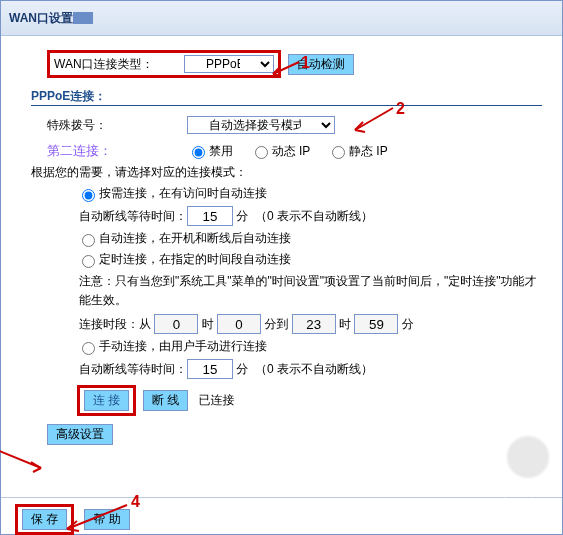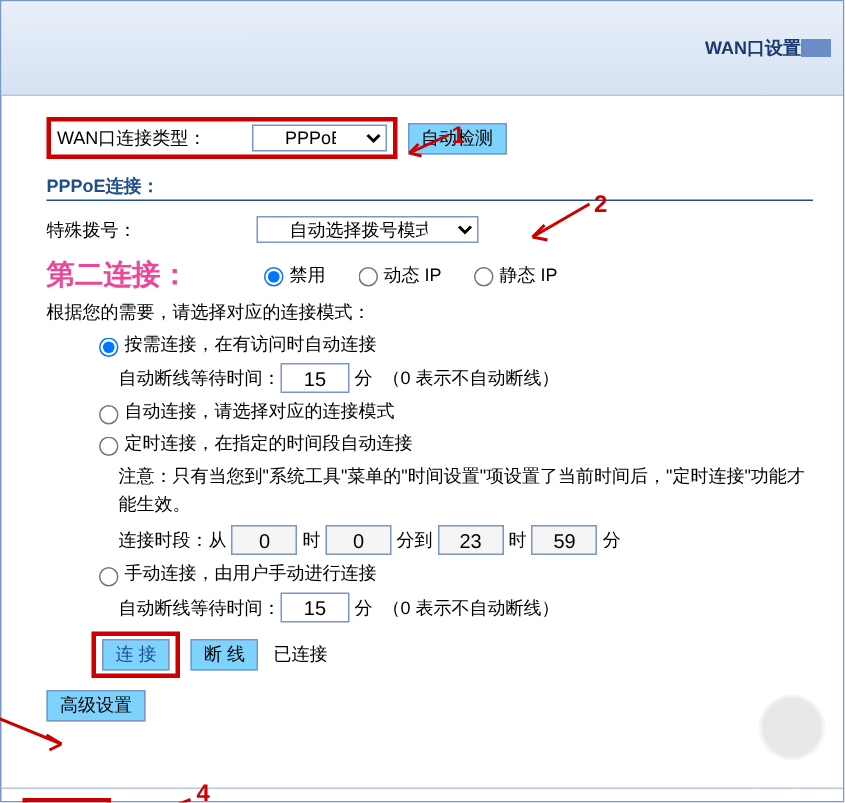--- a/index.html
+++ b/index.html
@@ -1,22 +1,22 @@
 <!DOCTYPE html>
 <html><head>
 <meta charset="utf-8">
 <style>
 body{margin:0;font-family:"Microsoft YaHei",Arial,sans-serif;font-size:12px;background:#fff}
 .window{width:563px;height:535px;border:1px solid #7a95c9;box-sizing:border-box;position:relative}
-.titlebar{background:linear-gradient(#e8eff9,#d6e2f2);border-bottom:1px solid #b0c4e0;height:22px;padding:20px 8px;display:flex;align-items:center;justify-content:flex-end;font-weight:bold;color:#1a3a6e}
+.titlebar{background:linear-gradient(#e8eff9,#d6e2f2);border-bottom:1px solid #b0c4e0;height:22px;padding:6px 8px;display:flex;align-items:center;justify-content:flex-start;font-weight:bold;color:#1a3a6e}
 .minbtn{width:20px;height:12px;background:#6b8dc7;display:inline-block}
 .content{padding:10px 20px 10px 30px;position:relative;height:calc(100% - 28px);box-sizing:border-box}
-.row{display:flex;align-items:center;margin:4px 0}
+.row{display:flex;align-items:center;margin:4px 16px}
 .lbl{width:140px;color:#000}
-.blue{color:#ec4899;font-weight:bold;font-size:19px}
+.blue{color:#8b5cf6;font-weight:normal;font-size:13px}
 select,input[type=text],input[type=password]{border:1px solid #7a95c9;height:18px;font-size:12px;padding:0 17px}
 select{width:90px;background:#fff}
 .btn{border:1px solid #7a95c9;background:#7dd3fc;padding:1px 8px;font-size:12px;cursor:pointer}
 .inp{width:140px}
 .redbox{border:3px solid #cc0000;padding:2px 4px;display:inline-block}
 .redbox-block{border:3px solid #cc0000;padding:4px 6px;margin:3px 0}
 .section-title{color:#1e4f8c;font-weight:bold;margin:6px 0;border-bottom:1px solid #1e4f8c;display:inline-block;width:100%}
 .indent{margin-left:30px}
 .rad{margin-right:4px;vertical-align:middle}
 .small-inp{width:38px;border:1px solid #7a95c9;height:16px;background:#f5f5f5;text-align:center}
@@ -72,21 +72,21 @@
           <label><input type="radio" class="rad" checked="" style=""><span>按需连接，在有访问时自动连接</span></label>
         </div>
       <div class="row" style="margin-left:18px">
         <span>自动断线等待时间：</span>
         <input class="small-inp" style="background: rgb(255, 255, 255); width: 40px;" value="15">
         &nbsp;<span>分</span>
         &nbsp;&nbsp;<span>（0 表示不自动断线）</span>
       </div>
 
       <div class="row">
-          <label><input type="radio" class="rad" style=""><span>自动连接，请选择对应的连接模式</span></label>
+          <label><input type="radio" class="rad" style=""><span>自动连接，在开机和断线后自动连接</span></label>
         </div>
 
       <div class="row">
           <label><input type="radio" class="rad" style=""><span>定时连接，在指定的时间段自动连接</span></label>
         </div>
       <div style="margin-left:18px;line-height:1.6">注意：只有当您到"系统工具"菜单的"时间设置"项设置了当前时间后，"定时连接"功能才能生效。</div>
       <div class="row" style="margin-left:18px">
         <span>连接时段：从</span>&nbsp;
         <input class="small-inp" value="0" style="">&nbsp;<span>时</span>&nbsp;
         <input class="small-inp" value="0" style="">&nbsp;<span>分到</span>&nbsp;

